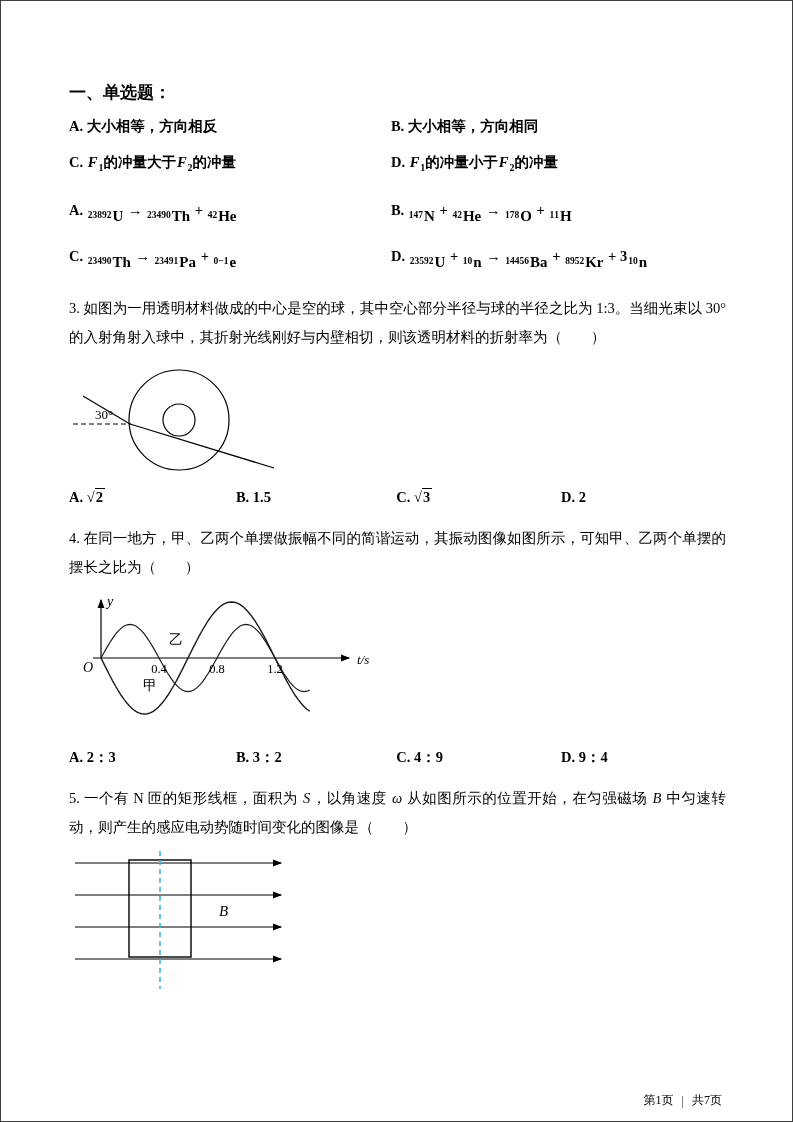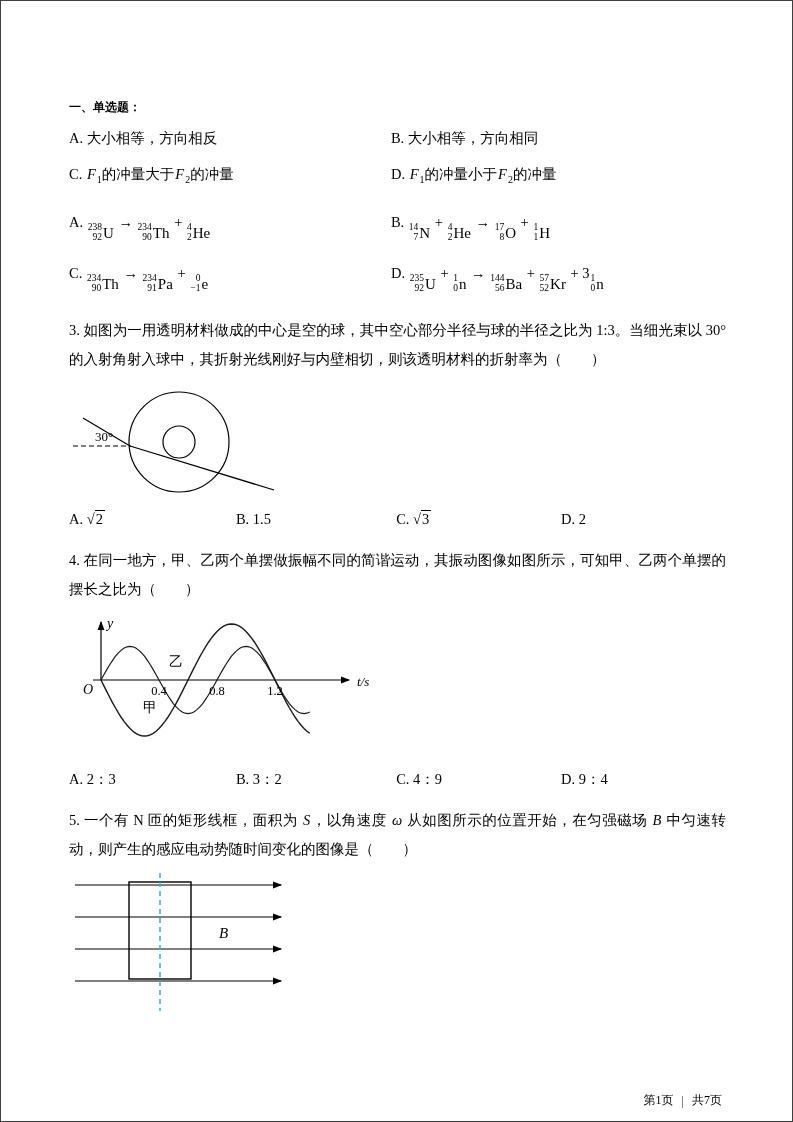--- a/index.html
+++ b/index.html
@@ -7,34 +7,34 @@
   body{
     width:793px;height:1122px;position:relative;
     font-family:"Liberation Serif","DejaVu Serif",serif;
     color:#000;overflow:hidden;
   }
   .page{
     position:absolute;inset:0;border:1px solid #3f3f3f;background:#fff;
     padding:56px 66px 0 68px;overflow:hidden;
   }
   .title{text-align:center;font-size:20px;font-weight:700;letter-spacing:1px;}
-  .section-header{margin-top:42px;font-size:12px;font-weight:700;}
+  .section-header{margin-top:24px;font-size:17px;font-weight:700;}
   .stem{font-size:14.5px;line-height:29px;margin-top:12px;text-align:justify;}
-  .opts{font-size:14.5px;}
+  .opts{font-size:14.5px;font-weight:bold;}
   .opts-2{display:grid;grid-template-columns:49% 51%;margin-top:4px;line-height:36px;}
   .opts-2.tall{line-height:40px;}
   .opts-4{display:grid;grid-template-columns:25.4% 24.4% 25.1% auto;margin-top:4px;line-height:30px;}
   .opt{white-space:nowrap;}
   .mvar{font-style:italic;padding:0 1px;}
   .msub{font-size:10px;}
   .beta{font-size:19px;line-height:1;}
   .sqrt{white-space:nowrap;}
   .radn{border-top:1px solid #000;padding:0 2px 0 1px;}
   .nuc{display:inline-flex;align-items:center;vertical-align:-3px;margin:0 1px;}
-  .nuc .pre{display:inline-flex;flex-direction:column;align-items:flex-end;font-size:9.5px;line-height:1.05;margin-right:1px;}
+  .nuc .pre{display:inline-flex;flex-direction:row;align-items:flex-end;font-size:9.5px;line-height:1.05;margin-right:1px;}
   .nuc .sym{font-size:15px;}
   .figure{display:block;margin:6px 0 0 0;}
   .footer{position:absolute;right:70px;bottom:12px;font-size:12px;display:flex;align-items:flex-end;}
   .footer .div{margin:0 8px;color:#333;}
   svg text{font-family:"Liberation Serif","DejaVu Serif",serif;}
 </style>
 </head>
 <body>
 
 <div class="page">
@@ -129,21 +129,21 @@
             </span>
             <span class="sym">n</span>
           </span> → <span class="nuc">
             <span class="pre">
               <span>144</span>
               <span>56</span>
             </span>
             <span class="sym">Ba</span>
           </span> + <span class="nuc">
             <span class="pre">
-              <span>57</span>
+              <span>89</span>
               <span>52</span>
             </span>
             <span class="sym">Kr</span>
           </span> + 3<span class="nuc">
             <span class="pre">
               <span>1</span>
               <span>0</span>
             </span>
             <span class="sym">n</span>
           </span></span>

